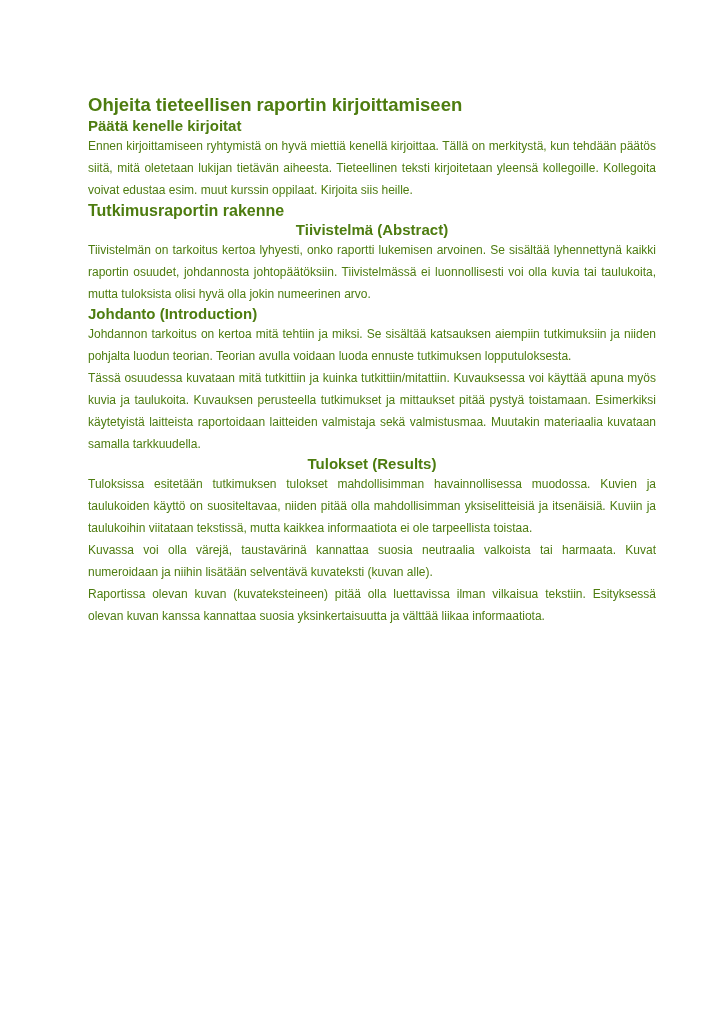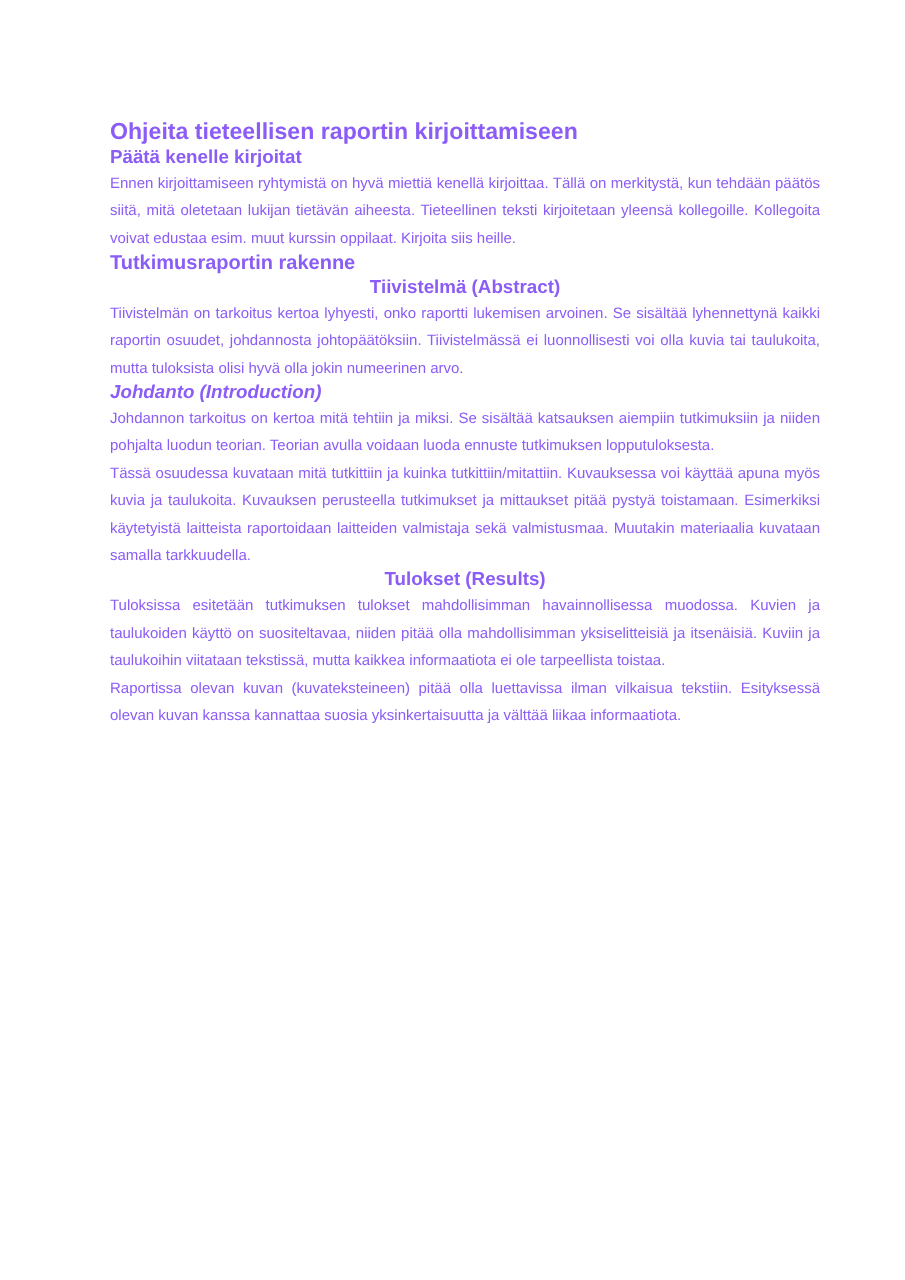--- a/index.html
+++ b/index.html
@@ -41,33 +41,33 @@
   }
   p.body-text {
     font-size: 12px;
     line-height: 22px;
     margin: 0;
     text-align: justify;
     hyphens: manual;
     -webkit-hyphens: manual;
   }
   .mt-3  { margin-top: 3px; }
-  .mt-14 { margin-top: 14px; font-style: italic; }
+  .mt-14 { margin-top: 14px; }
   .mt-18 { margin-top: 18px; text-align: center; }
   .mt-19 { margin-top: 19px; }
   .mt-22 { margin-top: 22px; }
   .mt-25 { margin-top: 25px; }
   .mt-26 { margin-top: 26px; }
   .mt-28 { margin-top: 28px; text-align: center; }
   .mt-32 { margin-top: 32px; }
 </style>
 </head>
 <body>
 
-<div class="page" style="color: #8b5cf6; background: rgb(255, 255, 255);">
+<div class="page" style="color: #4d7c0f; background: rgb(255, 255, 255);">
 
   <h1 class="doc-title">Ohjeita tieteellisen raportin kirjoittamiseen</h1>
 
   <h3 class="sub-title mt-32">Päätä kenelle kirjoitat</h3>
 
   <p class="body-text mt-3">Ennen kirjoittamiseen ryhtymistä on hyvä miettiä kenellä kirjoittaa. Tällä on merkitystä, kun teh­dään päätös siitä, mitä oletetaan lukijan tietävän aiheesta. Tieteellinen teksti kirjoitetaan yleensä kollegoille. Kollegoita voivat edustaa esim. muut kurssin oppilaat. Kirjoita siis heille.</p>
 
   <h2 class="sec-title mt-22">Tutkimusraportin rakenne</h2>
 
   <h3 class="sub-title mt-28">Tiivistelmä (Abstract)</h3>
@@ -78,16 +78,17 @@
 
   <p class="body-text mt-26">Johdannon tarkoitus on kertoa mitä tehtiin ja miksi. Se sisältää katsauksen aiempiin tutkimuksiin ja niiden pohjalta luodun teorian. Teorian avulla voidaan luoda ennuste tutkimuksen lopputulok­sesta.</p>
 
 
   <p class="body-text mt-26">Tässä osuudessa kuvataan mitä tutkittiin ja kuinka tutkittiin/mitattiin. Kuvauksessa voi käyttää apuna myös kuvia ja taulukoita. Kuvauksen perusteella tutkimukset ja mittaukset pitää pystyä toistamaan. Esimerkiksi käytetyistä laitteista raportoidaan laitteiden valmistaja sekä valmistus­maa. Muutakin materiaalia kuvataan samalla tarkkuudella.</p>
 
   <h3 class="sub-title mt-18">Tulokset (Results)</h3>
 
   <p class="body-text mt-25">Tuloksissa esitetään tutkimuksen tulokset mahdollisimman havainnollisessa muodossa. Kuvien ja taulukoiden käyttö on suositeltavaa, niiden pitää olla mahdollisimman yksiselitteisiä ja itsenäisiä. Kuviin ja taulukoihin viitataan tekstissä, mutta kaikkea informaatiota ei ole tarpeellista toistaa.</p>
 
+  <p class="body-text mt-18">Kuvassa voi olla värejä, taustavärinä kannattaa suosia neutraalia valkoista tai harmaata. Kuvat numeroidaan ja niihin lisätään selventävä kuvateksti (kuvan alle).</p>
 
   <p class="body-text mt-18">Raportissa olevan kuvan (kuvateksteineen) pitää olla luettavissa ilman vilkaisua tekstiin. Esityk­sessä olevan kuvan kanssa kannattaa suosia yksinkertaisuutta ja välttää liikaa informaatiota.</p>
 
 </div>
 
 </body></html>

